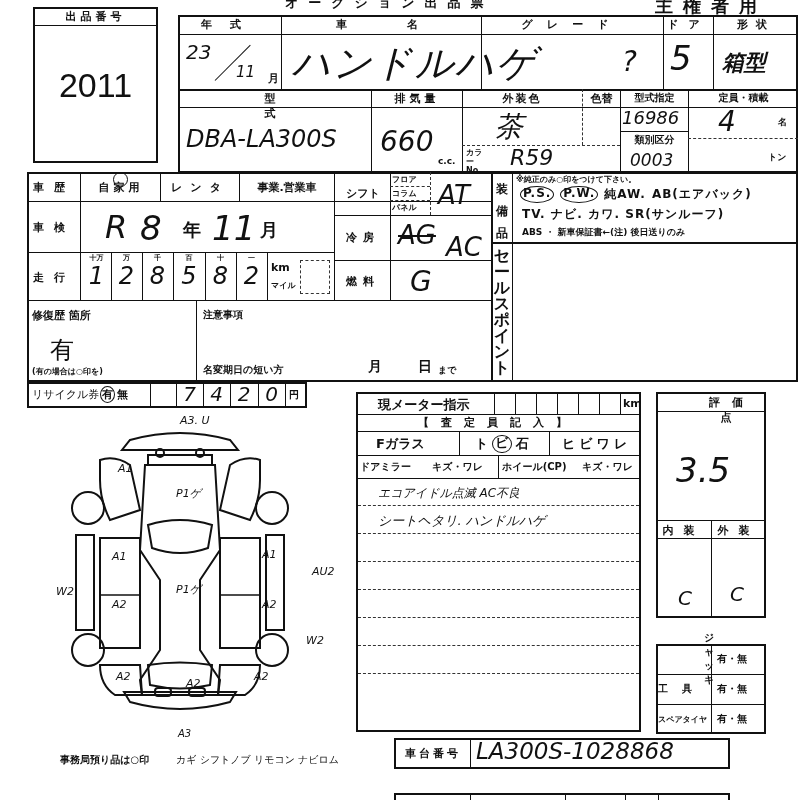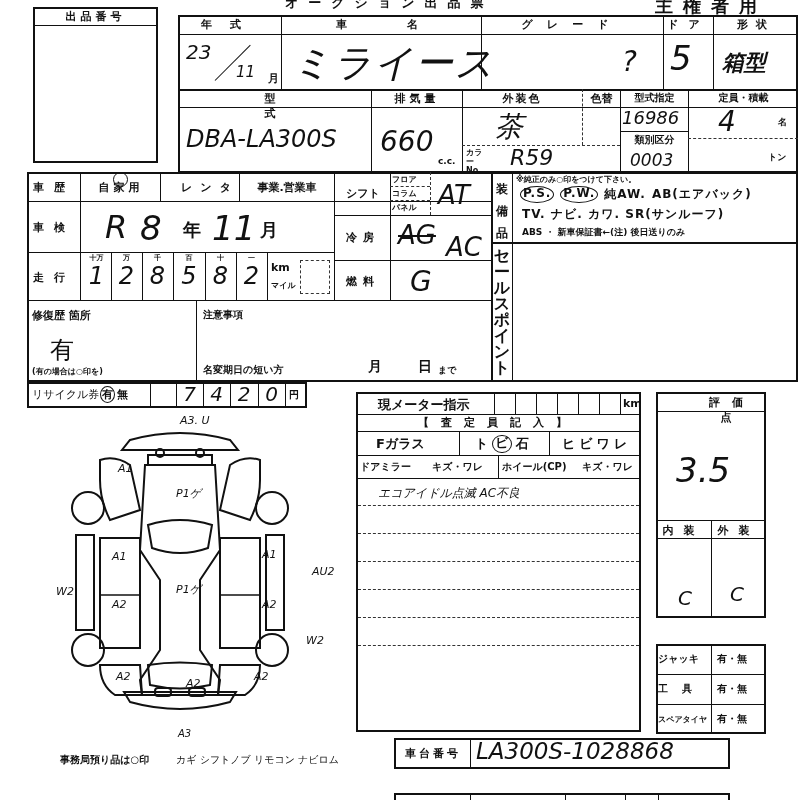--- a/index.html
+++ b/index.html
@@ -17,20 +17,21 @@
   .circ { display:inline-block; border:1.5px solid #111; border-radius:50%; padding:0 2px; line-height:1; }
 </style>
 </head>
 <body>
 
 <div class="abs" style="left:285px;top:-6px;font-size:13px;font-weight:bold;letter-spacing:10px;">オークション出品票</div>
 <div class="abs" style="left:655px;top:-6px;font-size:18px;font-weight:bold;letter-spacing:10px;">主権者用</div>
 
 <div class="box" style="left:33px;top:7px;width:125px;height:156px;">
   <div class="lbl" style="height:17px;line-height:16px;border-bottom:1px solid #111;">出品番号</div>
+  <div style="text-align:center;font-size:34px;margin-top:40px;font-family:'Liberation Sans',sans-serif;">2011</div>
 </div>
 
 <div class="box" style="left:178px;top:15px;width:620px;height:158px;"></div>
 <div class="hl" style="left:178px;top:34px;width:620px;"></div>
 <div class="hl" style="left:178px;top:89px;width:620px;border-top-width:2px;"></div>
 <div class="hl" style="left:178px;top:107px;width:620px;"></div>
 <div class="vl" style="left:281px;top:15px;height:74px;"></div>
 <div class="vl" style="left:481px;top:15px;height:74px;"></div>
 <div class="vl" style="left:663px;top:15px;height:74px;"></div>
 <div class="vl" style="left:713px;top:15px;height:74px;"></div>
@@ -43,21 +44,21 @@
 <div class="hl" style="left:620px;top:131px;width:68px;"></div>
 <div class="dl" style="left:688px;top:138px;width:110px;"></div>
 
 <div class="abs lbl" style="left:180px;top:17px;width:100px;letter-spacing:18px;">年式</div>
 <div class="abs hand" style="left:186px;top:40px;font-size:20px;">23</div>
 <div class="abs" style="left:215px;top:46px;width:50px;border-top:1px solid #111;transform:rotate(-45deg);transform-origin:left;top:80px;"></div>
 <div class="abs hand" style="left:236px;top:63px;font-size:15px;">11</div>
 <div class="abs" style="left:268px;top:71px;font-size:11px;font-weight:bold;">月</div>
 
 <div class="abs lbl" style="left:282px;top:17px;width:200px;letter-spacing:60px;padding-left:50px;">車名</div>
-<div class="abs hand" style="left:292px;top:38px;font-size:38px;letter-spacing:2px;">ミライース</div>
+<div class="abs hand" style="left:292px;top:38px;font-size:38px;letter-spacing:2px;">ハンドルハゲ</div>
 
 <div class="abs lbl" style="left:482px;top:17px;width:180px;letter-spacing:14px;">グレード</div>
 <div class="abs hand" style="left:622px;top:45px;font-size:28px;">?</div>
 
 <div class="abs lbl" style="left:664px;top:17px;width:49px;letter-spacing:10px;">ドア</div>
 <div class="abs hand" style="left:670px;top:38px;font-size:34px;">5</div>
 <div class="abs lbl" style="left:714px;top:17px;width:84px;letter-spacing:8px;">形状</div>
 <div class="abs hand" style="left:722px;top:48px;font-size:22px;font-weight:bold;">箱型</div>
 
 <div class="abs lbl" style="left:180px;top:91px;width:190px;letter-spacing:60px;padding-left:50px;">型式</div>
@@ -97,21 +98,21 @@
 <div class="vl" style="left:111px;top:252px;height:48px;"></div>
 <div class="vl" style="left:142px;top:252px;height:48px;"></div>
 <div class="vl" style="left:173px;top:252px;height:48px;"></div>
 <div class="vl" style="left:205px;top:252px;height:48px;"></div>
 <div class="vl" style="left:236px;top:252px;height:48px;"></div>
 <div class="vl" style="left:267px;top:252px;height:48px;"></div>
 
 <div class="abs lbl" style="left:29px;top:180px;width:50px;letter-spacing:10px;">車歴</div>
 <div class="abs lbl" style="left:82px;top:180px;width:78px;letter-spacing:4px;">自家用</div>
 <div class="abs" style="left:113px;top:172px;width:15px;height:15px;border:1.5px solid #111;border-radius:50%;"></div>
-<div class="abs lbl" style="left:171px;top:180px;width:78px;letter-spacing:8px;">レンタ</div>
+<div class="abs lbl" style="left:161px;top:180px;width:78px;letter-spacing:8px;">レンタ</div>
 <div class="abs lbl" style="left:240px;top:180px;width:94px;letter-spacing:0;">事業.営業車</div>
 
 <div class="abs lbl" style="left:29px;top:220px;width:50px;letter-spacing:10px;">車検</div>
 <div class="abs hand" style="left:105px;top:208px;font-size:32px;">R</div>
 <div class="abs hand" style="left:140px;top:208px;font-size:34px;">8</div>
 <div class="abs lbl" style="left:183px;top:218px;font-size:18px;">年</div>
 <div class="abs hand" style="left:212px;top:208px;font-size:34px;">11</div>
 <div class="abs lbl" style="left:260px;top:218px;font-size:18px;">月</div>
 
 <div class="abs lbl" style="left:29px;top:270px;width:50px;letter-spacing:10px;">走行</div>
@@ -216,20 +217,21 @@
   <span class="circ">ビ</span>
   <span>石</span>
 </div>
 <div class="abs" style="left:562px;top:435px;font-size:13px;font-weight:bold;letter-spacing:4px;">ヒビワレ</div>
 <div class="abs" style="left:360px;top:460px;font-size:10px;font-weight:bold;">ドアミラー</div>
 <div class="abs" style="left:432px;top:460px;font-size:10px;font-weight:bold;">キズ・ワレ</div>
 <div class="abs" style="left:502px;top:460px;font-size:10px;font-weight:bold;">ホイール(CP)</div>
 <div class="abs" style="left:582px;top:460px;font-size:10px;font-weight:bold;">キズ・ワレ</div>
 <div class="abs" style="left:358px;top:478px;width:281px;">
   <div class="hand" style="height:28px;border-bottom:1px dashed #333;font-size:12px;padding-left:20px;line-height:30px;">エコアイドル点滅  AC不良</div>
+  <div class="hand" style="height:28px;border-bottom:1px dashed #333;font-size:13px;padding-left:20px;line-height:30px;">シートヘタリ.  ハンドルハゲ</div>
   <div style="height:28px;border-bottom:1px dashed #333;"></div>
   <div style="height:28px;border-bottom:1px dashed #333;"></div>
   <div style="height:28px;border-bottom:1px dashed #333;"></div>
   <div style="height:28px;border-bottom:1px dashed #333;"></div>
   <div style="height:28px;border-bottom:1px dashed #333;"></div>
   <div style="height:28px;"></div>
 </div>
 
 <div class="box" style="left:656px;top:392px;width:110px;height:226px;"></div>
 <div class="hl" style="left:656px;top:411px;width:110px;"></div>
@@ -242,21 +244,21 @@
 <div class="abs lbl" style="left:711px;top:523px;width:55px;letter-spacing:10px;">外装</div>
 <div class="abs hand" style="left:678px;top:586px;font-size:20px;">C</div>
 <div class="abs hand" style="left:730px;top:582px;font-size:20px;">C</div>
 
 <div class="box" style="left:656px;top:644px;width:110px;height:90px;"></div>
 <div class="hl" style="left:656px;top:674px;width:110px;"></div>
 <div class="hl" style="left:656px;top:704px;width:110px;"></div>
 <div class="vl" style="left:711px;top:644px;height:90px;"></div>
 <div class="abs" style="left:658px;top:644px;width:108px;">
   <div style="display:flex;height:30px;align-items:center;font-size:10px;font-weight:bold;">
-    <span style="width:53px;">ジャッキ</span>
+    <span style="width:53px;padding-left:46px;">ジャッキ</span>
     <span style="padding-left:6px;">有・無</span>
   </div>
   <div style="display:flex;height:30px;align-items:center;font-size:10px;font-weight:bold;">
     <span style="width:53px;letter-spacing:14px;">工具</span>
     <span style="padding-left:6px;">有・無</span>
   </div>
   <div style="display:flex;height:30px;align-items:center;font-size:8px;font-weight:bold;">
     <span style="width:53px;">スペアタイヤ</span>
     <span style="padding-left:6px;font-size:10px;">有・無</span>
   </div>

